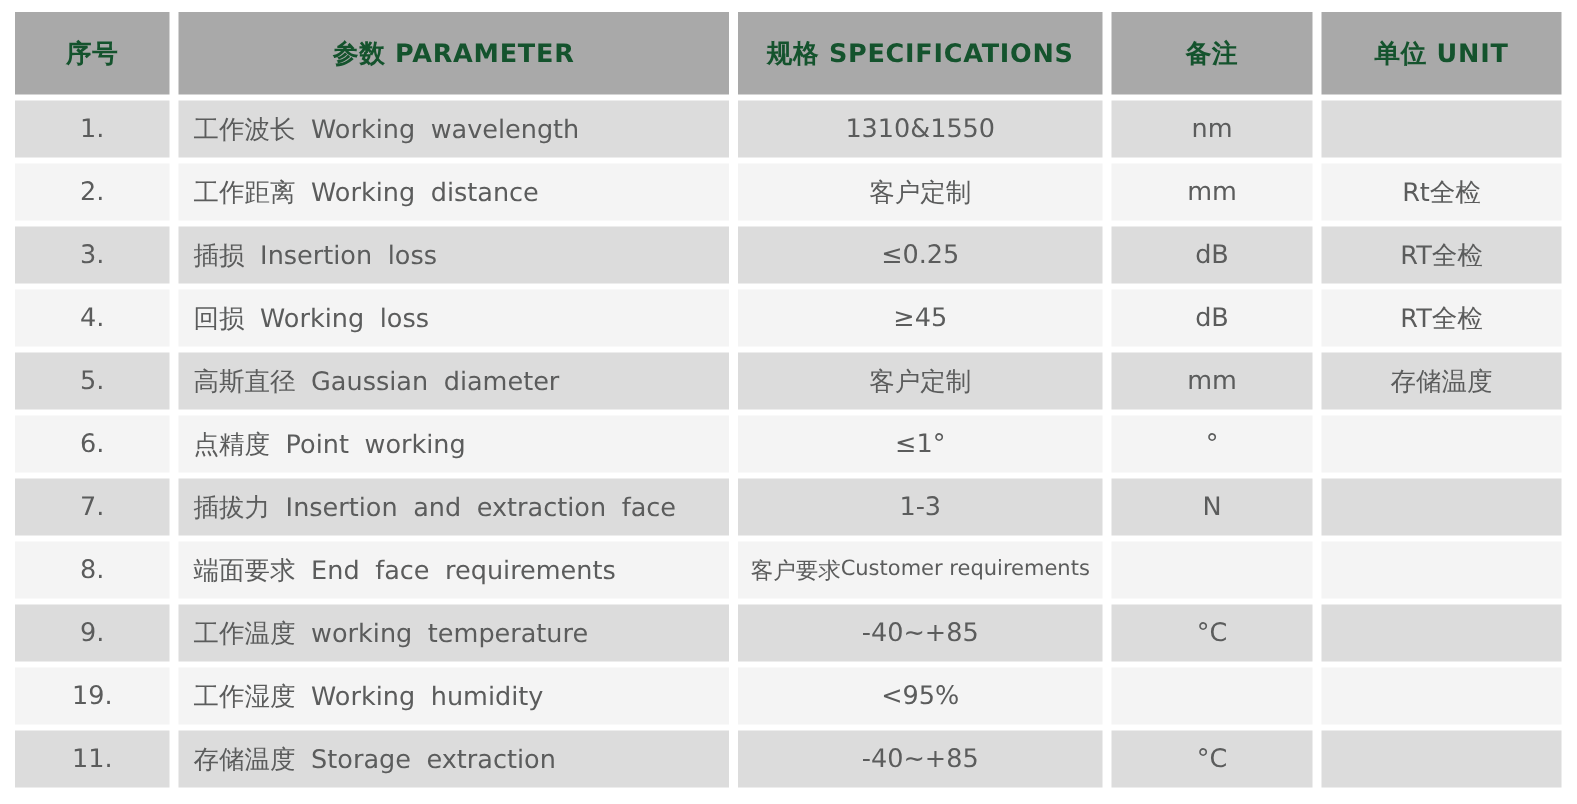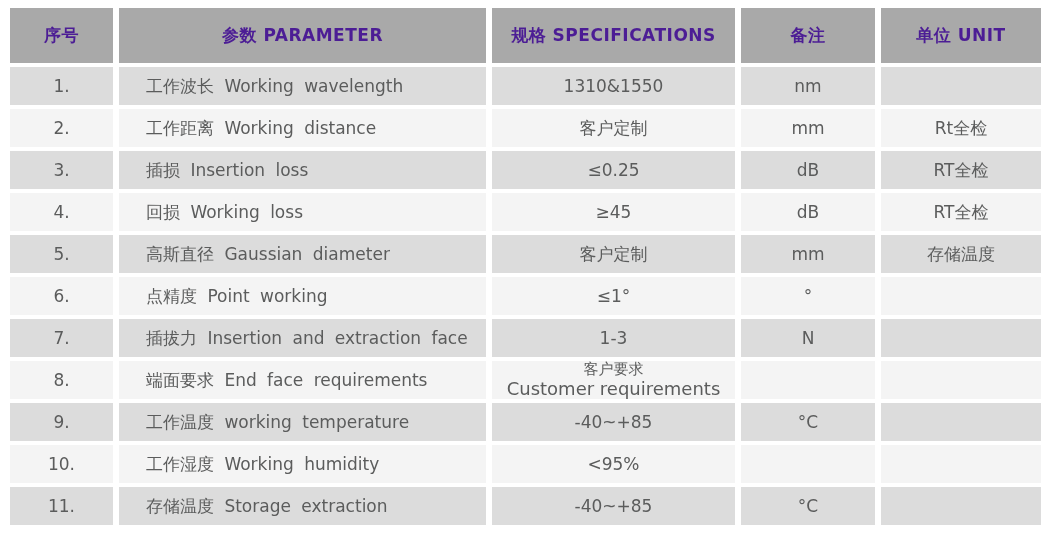--- a/index.html
+++ b/index.html
@@ -24,41 +24,40 @@
     display: flex;
     align-items: center;
     justify-content: center;
     font-size: 17px;
     color: #5b5c5c;
     overflow: hidden;
     white-space: nowrap;
   }
   .head {
     background: #a9a9a9;
-    color: #4c1d95;
+    color: #14532d;
     font-weight: 700;
     font-size: 17px;
     letter-spacing: 0.5px;
   }
   .odd  { background: #dcdcdc; }
   .even { background: #f4f4f4; }
   .param {
     justify-content: flex-start;
-    padding-left: 27px;
+    padding-left: 10px;
     word-spacing: 5px;
   }
   .twoline {
-    flex-direction: column;
+    flex-direction: row;
     line-height: 1.1;
     white-space: normal;
     text-align: center;
-    justify-content: space-between;
   }
   .spec-main { font-size: 15px; }
-  .spec-sub  { font-size: 18px; }
+  .spec-sub  { font-size: 14px; }
 </style>
 </head>
 <body>
 
 <div class="wrap">
   <div class="grid">
 
     <div class="cell head">序号</div>
     <div class="cell head">参数 PARAMETER</div>
     <div class="cell head">规格 SPECIFICATIONS</div>
@@ -115,21 +114,21 @@
     </div>
     <div class="cell even"></div>
     <div class="cell even"></div>
 
     <div class="cell odd">9.</div>
     <div class="cell odd param">工作温度 working temperature</div>
     <div class="cell odd">-40~+85</div>
     <div class="cell odd">°C</div>
     <div class="cell odd"></div>
 
-    <div class="cell even">10.</div>
+    <div class="cell even">19.</div>
     <div class="cell even param">工作湿度 Working humidity</div>
     <div class="cell even">&lt;95%</div>
     <div class="cell even"></div>
     <div class="cell even"></div>
 
     <div class="cell odd">11.</div>
     <div class="cell odd param">存储温度 Storage extraction</div>
     <div class="cell odd">-40~+85</div>
     <div class="cell odd">°C</div>
     <div class="cell odd"></div>

